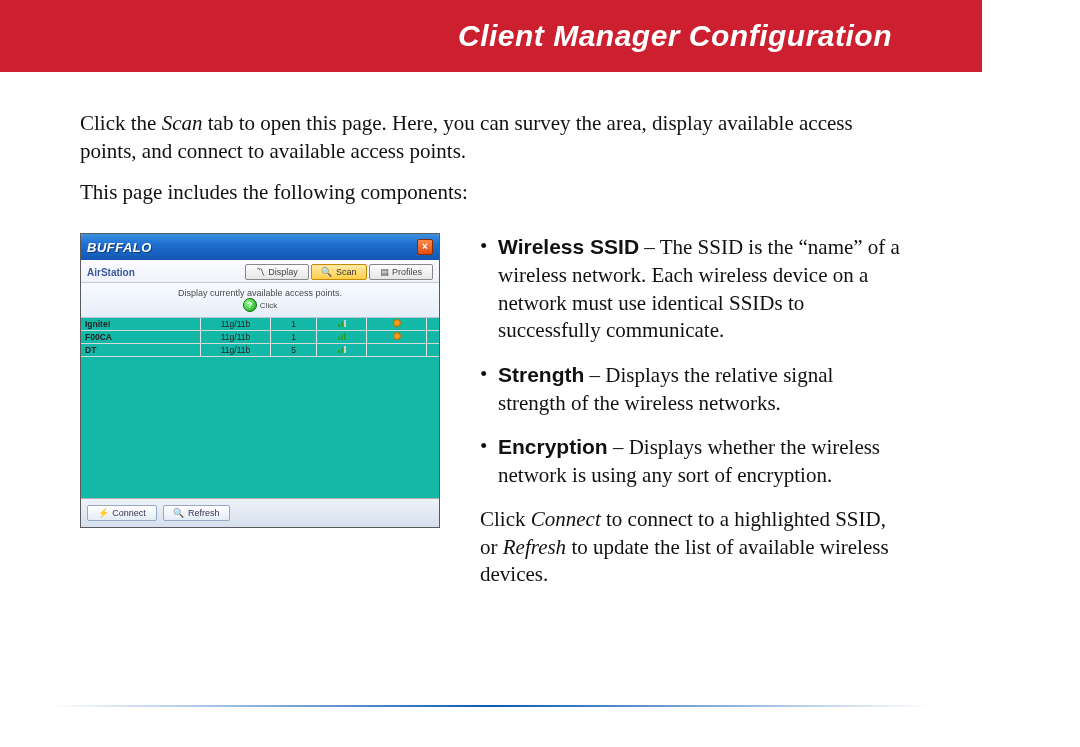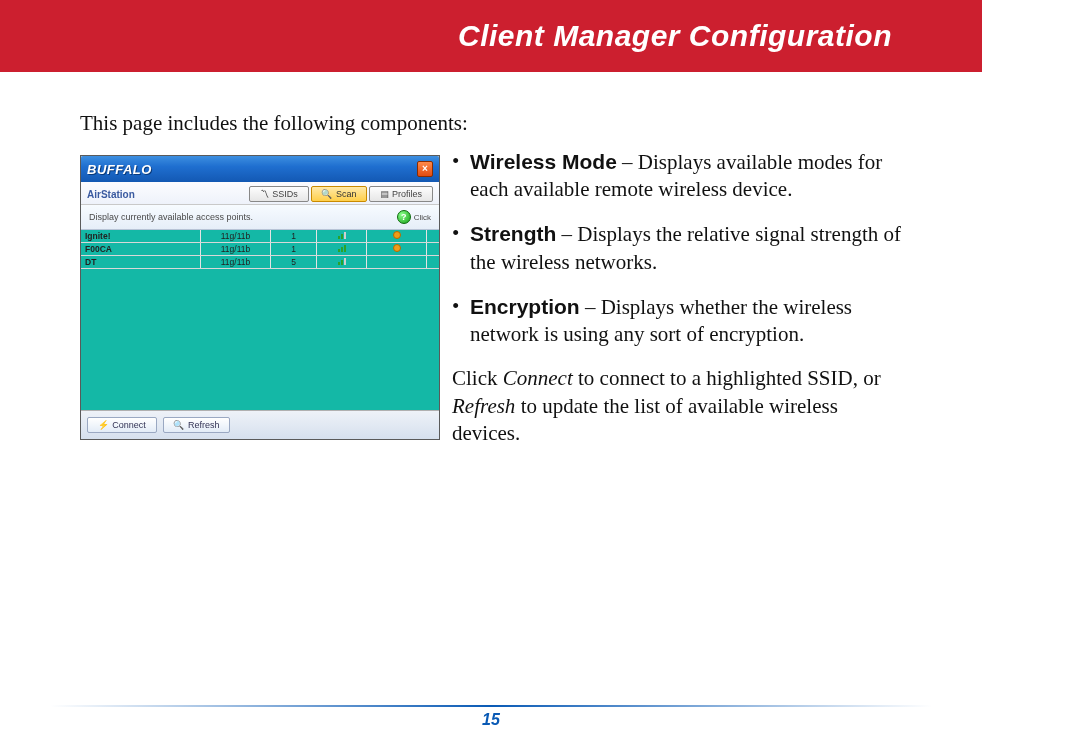--- a/index.html
+++ b/index.html
@@ -24,21 +24,21 @@
     font-size: 30px;
     letter-spacing: 0.5px;
   }
 
   .body-area { padding: 38px 80px 0 80px; }
 
   .intro-para { font-size: 21px; line-height: 1.32; color: #111; }
   .intro-para + .intro-para { margin-top: 14px; }
   .ital { font-style: italic; }
 
-  .two-col { display: flex; gap: 12px; margin-top: 10px; align-items: center; }
+  .two-col { display: flex; gap: 40px; margin-top: 26px; align-items: flex-start; }
 
   
   .shot {
     width: 360px;
     flex: 0 0 360px;
     border: 1px solid #5a5a5a;
     background: #fff;
     font-family: Tahoma, Arial, sans-serif;
     font-size: 9px;
     box-shadow: 0 0 0 1px #bbb inset;
@@ -89,20 +89,21 @@
     color:#333;
   }
   .tab .ticon { font-size:9px; }
   .shot-toolbar {
     display:flex; align-items:center; justify-content:space-between;
     padding: 5px 8px;
     font-size: 9px;
     background: linear-gradient(#f7fbff,#e6eef8);
     border-bottom: 1px solid #b8c4d6;
     color:#4a4a4a;
+    flex-direction:column;
   }
   .help-icon {
     width:14px; height:14px; border-radius:50%;
     background: radial-gradient(circle at 30% 30%, #8aff8a, #17a017);
     border:1px solid #0a6a0a;
     display:flex; align-items:center; justify-content:center;
     color:#fff; font-weight:bold; font-size:9px;
   }
   .shot-table-head, .shot-row {
     display:grid;
@@ -173,37 +174,40 @@
 <body>
 
 <div class="page">
 
   <div class="header-band">
     <div class="header-title">Client Manager Configuration</div>
   </div>
 
   <div class="body-area">
 
+    <p class="intro-para">
+      <span>Click the </span><span class="ital">Scan</span><span> tab to open this page. Here, you can survey the area, display available access points, and connect to available access points.</span>
+    </p>
     <p class="intro-para">This page includes the following components:</p>
 
     <div class="two-col">
 
       <div class="shot">
         <div class="shot-titlebar">
           <span class="brand">BUFFALO</span>
           <span class="shot-x">×</span>
         </div>
 
         <div class="shot-subhead">
           <span class="prodname">
             <span>AirStation</span>
           </span>
           <span class="tab">
             <span class="ticon">〽</span>
-            <span>SSIDs</span>
+            <span>Display</span>
           </span>
           <span class="tab active">
             <span class="ticon">🔍</span>
             <span>Scan</span>
           </span>
           <span class="tab">
             <span class="ticon">▤</span>
             <span>Profiles</span>
           </span>
         </div>
@@ -261,32 +265,31 @@
           <span class="fbtn">
             <span class="fi blue">🔍</span>
             <span>Refresh</span>
           </span>
         </div>
       </div>
 
       <div class="bullets">
         <ul>
           <li>
-            <span class="term">Wireless Mode</span><span> – Displays available modes for each available remote wireless device.</span>
+            <span class="term">Wireless SSID</span><span> – The SSID is the “name” of a wireless network. Each wireless device on a network must use identical SSIDs to successfully communicate.</span>
           </li>
           <li>
             <span class="term">Strength</span><span> – Displays the relative signal strength of the wireless networks.</span>
           </li>
           <li>
             <span class="term">Encryption</span><span> – Displays whether the wireless network is using any sort of encryption.</span>
           </li>
         </ul>
         <p class="after-list">
           <span>Click </span><span class="ital">Connect</span><span> to connect to a highlighted SSID, or </span><span class="ital">Refresh</span><span> to update the list of available wireless devices.</span>
         </p>
       </div>
 
     </div>
   </div>
 
   <div class="bottom-rule"></div>
-  <div class="pagenum">15</div>
 </div>
 
 </body></html>

